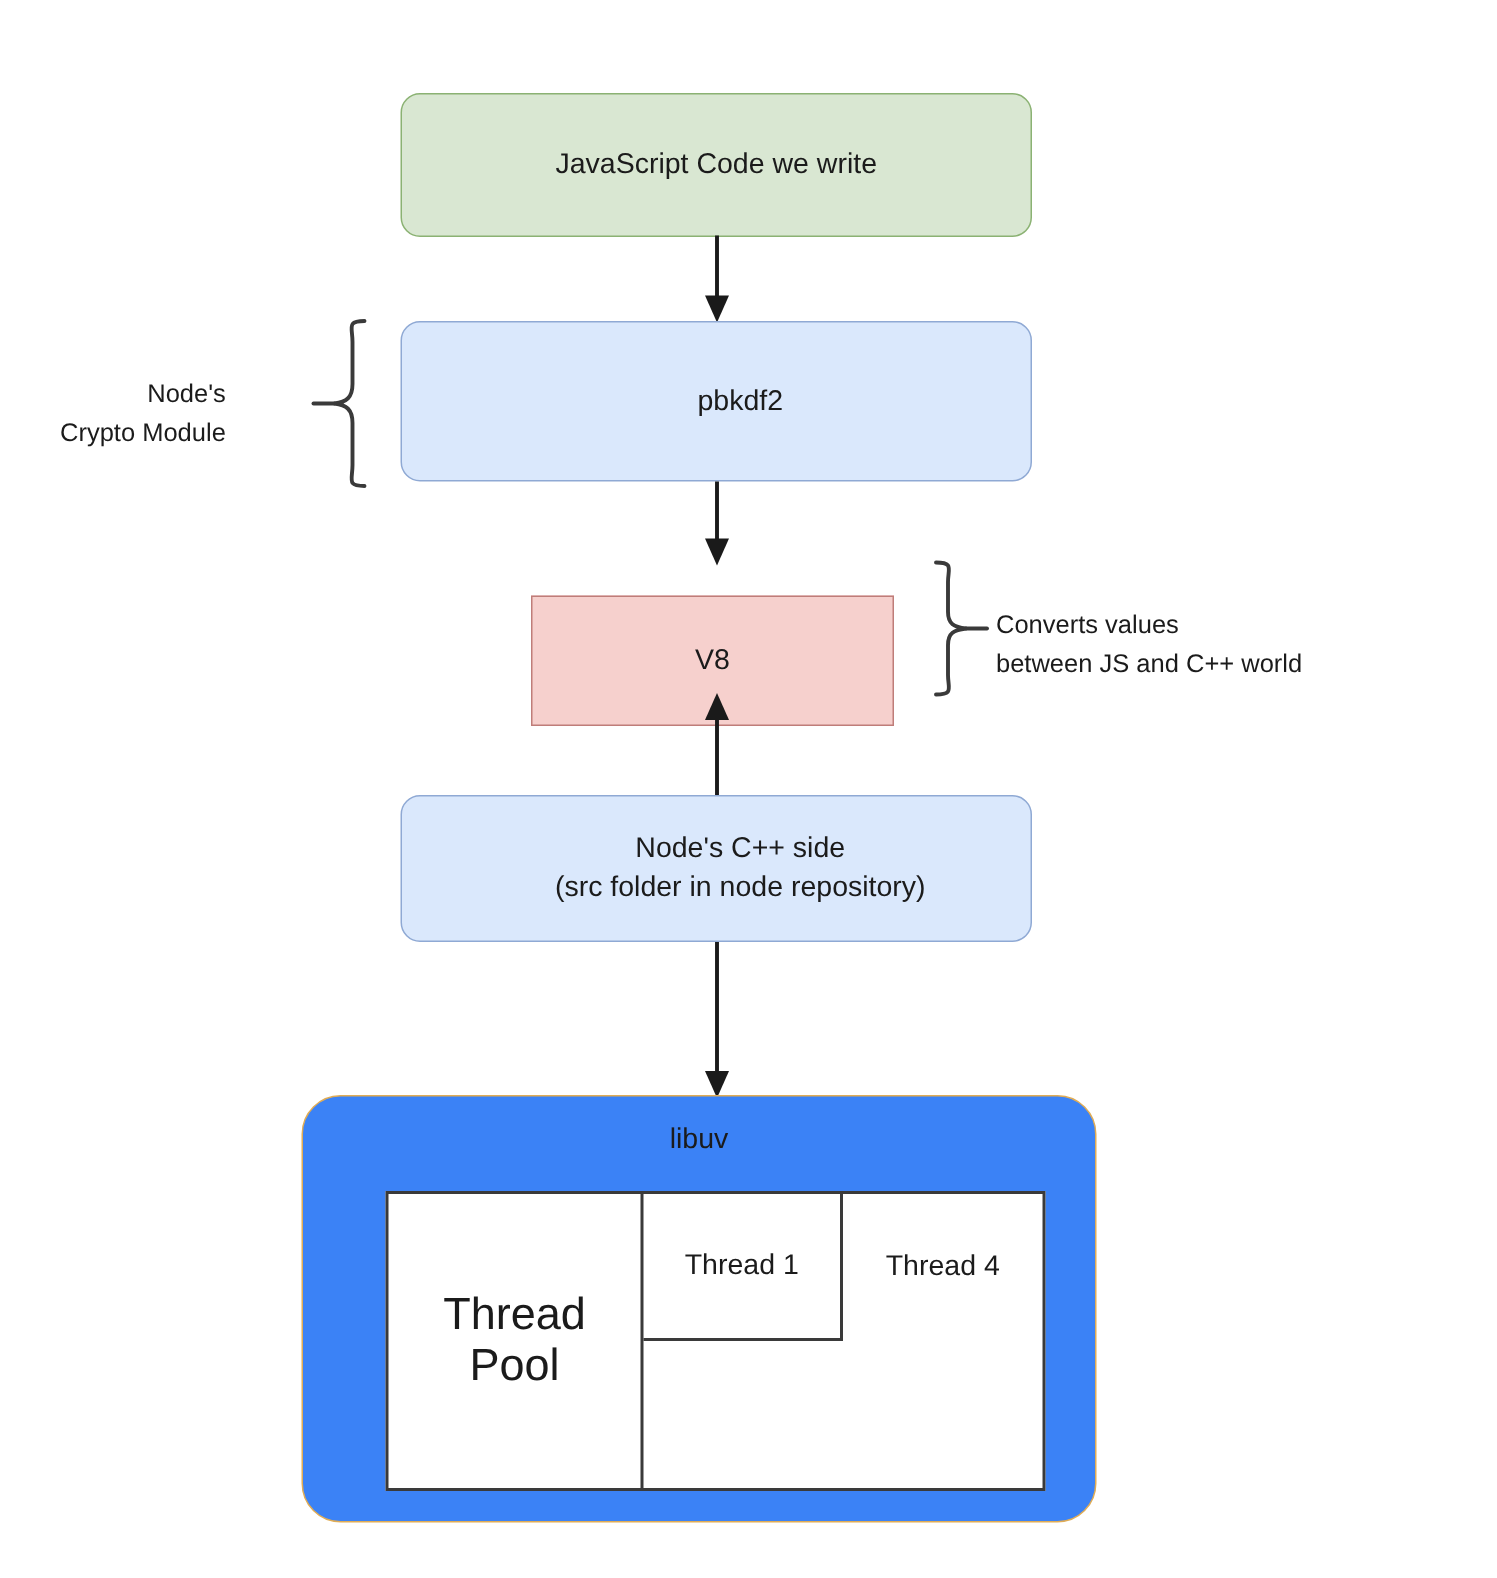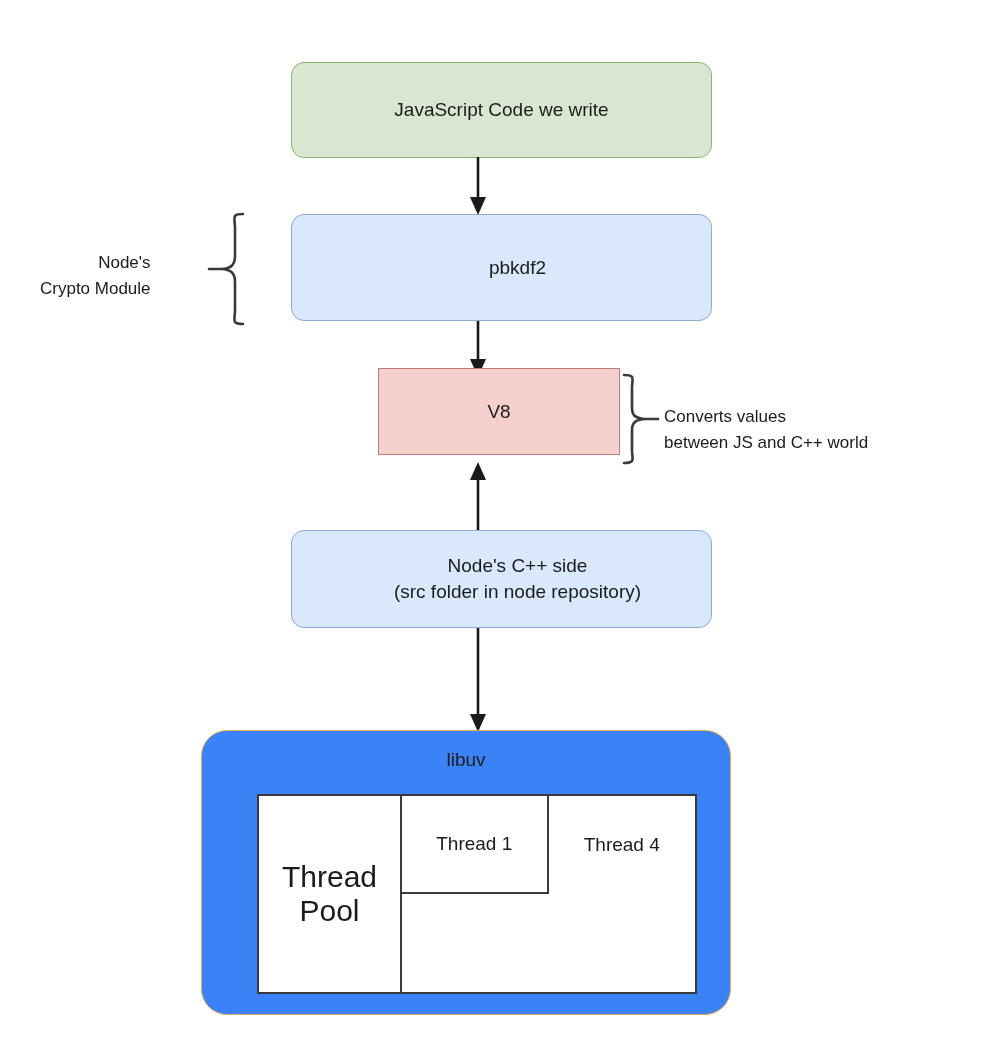--- a/index.html
+++ b/index.html
@@ -25,21 +25,20 @@
   .node {
     position: absolute;
     box-sizing: border-box;
     display: flex;
     align-items: center;
     justify-content: center;
     text-align: center;
     line-height: 1.35;
     font-size: 19px;
     color: #1b1b1b;
-    margin-left: 24px;
   }
 
   .node.rounded { border-radius: 13px; }
   .node.square  { border-radius: 0; }
 
   .fill-green {
     background: #d9e7d2;
     border: 1.6px solid #8bb273;
   }
   .fill-blue {
@@ -48,21 +47,21 @@
     padding-left: 32px;
   }
   .fill-red {
     background: #f6d0cd;
     border: 1.6px solid #bf7d79;
   }
 
   
   #js-box   { left: 267px; top: 62px;  width: 421px; height: 96px; }
   #pbkdf2-box { left: 267px; top: 214px; width: 421px; height: 107px; }
-  #v8-box   { left: 354px; top: 368px; width: 242px; height: 87px; }
+  #v8-box   { left: 354px; top: 397px; width: 242px; height: 87px; }
   #cpp-box  { left: 267px; top: 530px; width: 421px; height: 98px; }
 
   
   #libuv-box {
     position: absolute;
     left: 201px;
     top: 730px;
     width: 530px;
     height: 285px;
     box-sizing: border-box;
@@ -86,21 +85,21 @@
     left: 55px;   
     top: 63px;
     width: 440px;
     height: 200px;
     box-sizing: border-box;
     border: 2.2px solid #3a3a3a;
     background: #ffffff;
     display: flex;
   }
   #threadpool-label-cell {
-    width: 143px;
+    width: 170px;
     box-sizing: border-box;
     border-right: 2.2px solid #3a3a3a;
     display: flex;
     align-items: center;
     justify-content: center;
     text-align: center;
     font-size: 30px;
     line-height: 1.15;
     color: #1b1b1b;
   }

